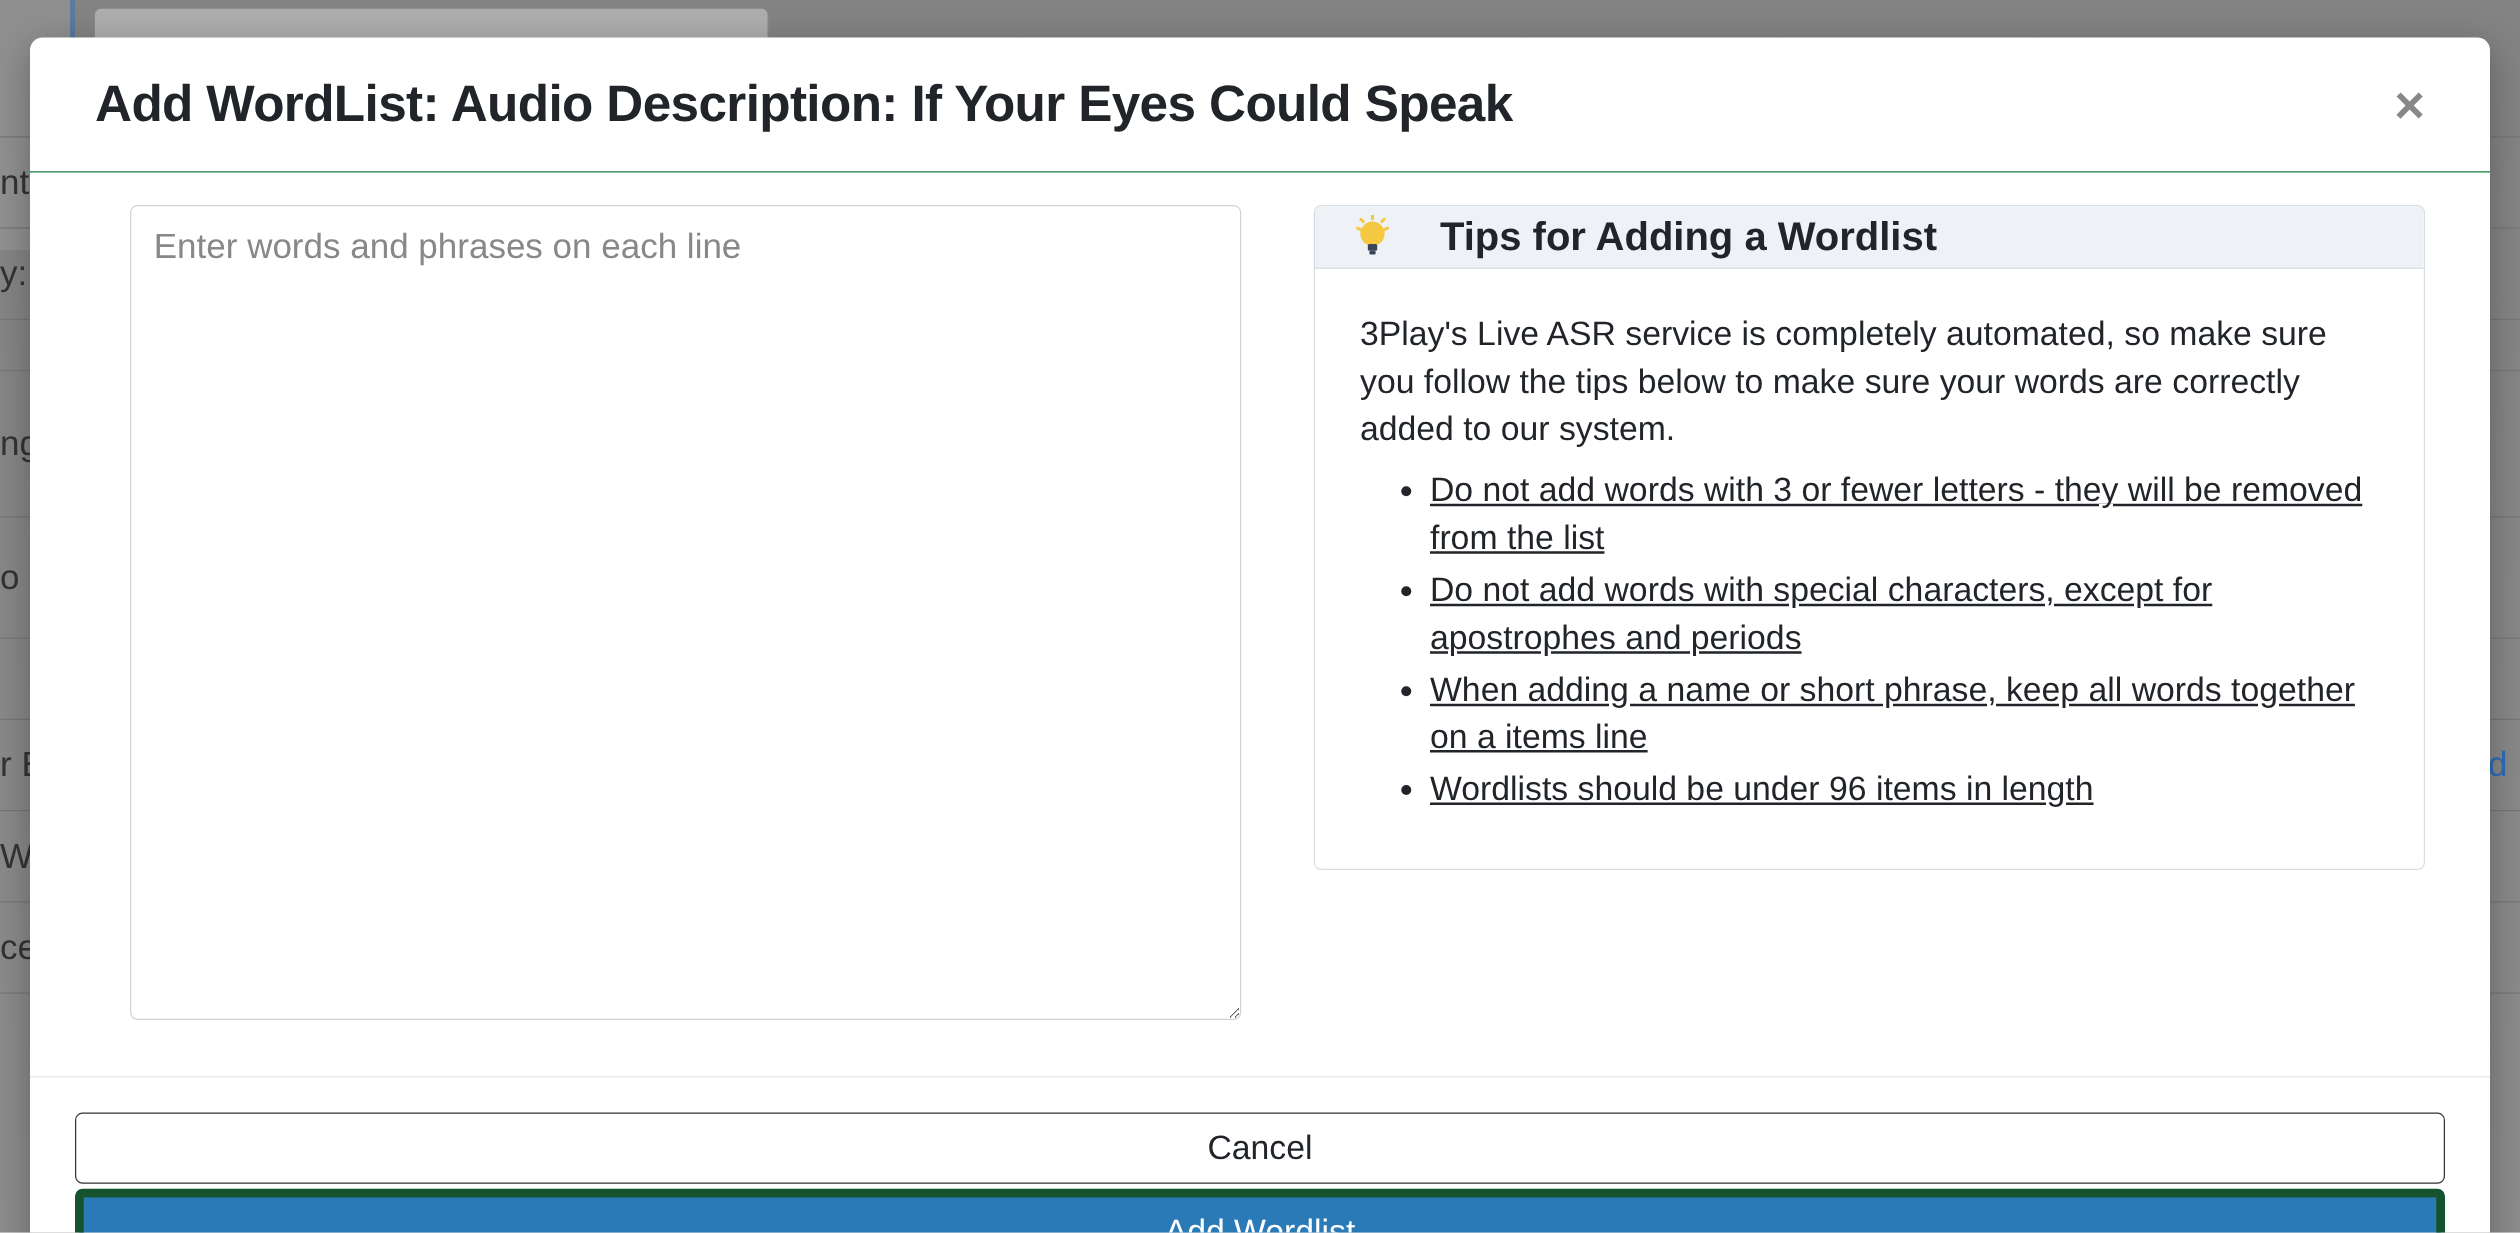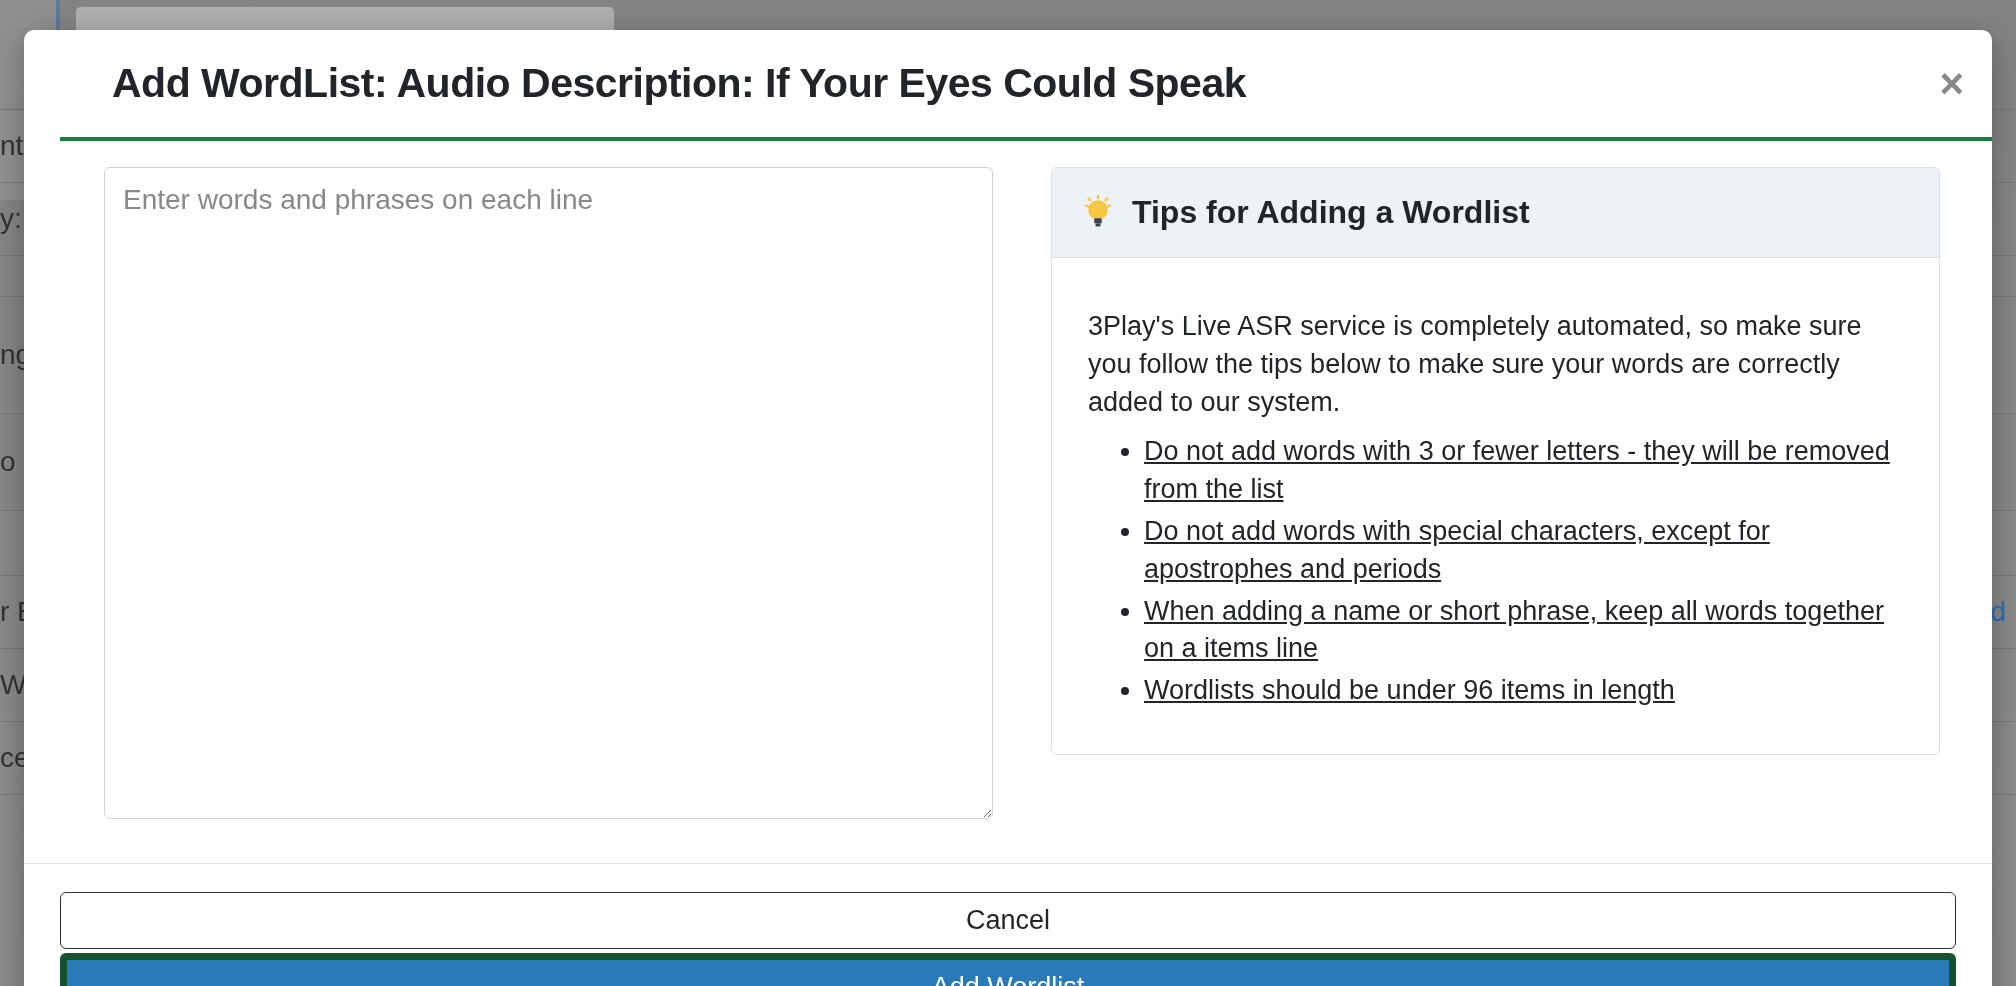--- a/index.html
+++ b/index.html
@@ -77,23 +77,22 @@
       background: #fff;
       border-radius: 10px;
       box-shadow: 0 8px 30px rgba(0,0,0,0.3);
       display: flex;
       flex-direction: column;
     }
     .modal-header {
       display: flex;
       align-items: center;
       justify-content: space-between;
-      padding: 30px 20px 30px 52px;
-      border-bottom: 4px solid #15803d;
-      margin-left: 36px;
+      padding: 30px 44px 30px 52px;
+      border-bottom: 1px solid #15803d;
     }
     .modal-title {
       font-size: 41px;
       font-weight: 600;
       color: #212529;
       letter-spacing: -0.5px;
     }
     .close-btn {
       font-size: 42px;
       color: #888;
@@ -139,41 +138,40 @@
       min-width: 0;
     }
     .tips-card {
       border: 1px solid #d8dde2;
       border-radius: 6px;
       overflow: hidden;
     }
     .tips-header {
       background: #eef2f6;
       border-bottom: 1px solid #d8dde2;
-      padding: 26px 28px;
+      padding: 6px 28px;
       display: flex;
       align-items: center;
-      gap: 16px;
+      gap: 36px;
     }
     .bulb-icon {
       width: 36px;
       height: 36px;
       flex-shrink: 0;
     }
     .tips-title {
       font-size: 32px;
       font-weight: 600;
       color: #212529;
     }
     .tips-body {
       padding: 34px 36px 40px 36px;
       font-size: 27px;
       color: #212529;
       line-height: 1.4;
-      margin-top: 16px;
     }
     .tips-intro {
       margin-bottom: 12px;
     }
     .tips-list {
       list-style: disc;
       padding-left: 56px;
       text-decoration: underline;
     }
     .tips-list li {

